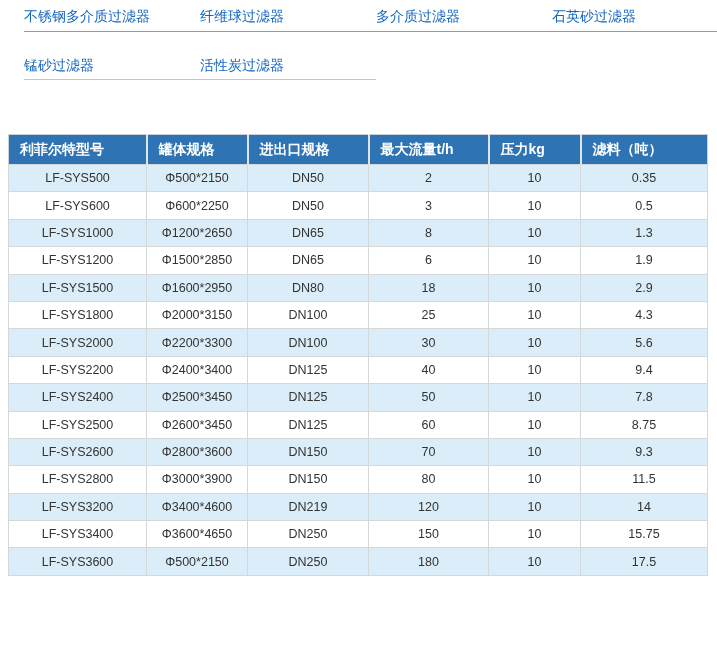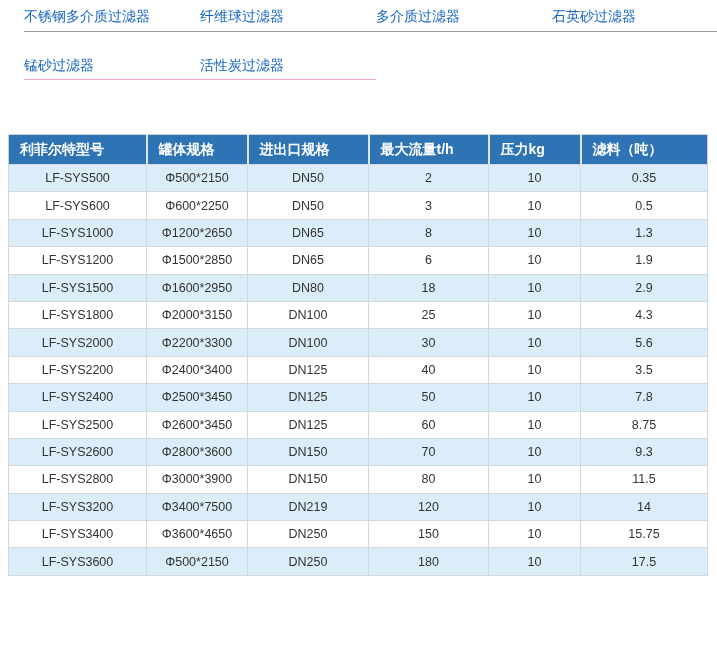--- a/index.html
+++ b/index.html
@@ -170,21 +170,21 @@
         <td>30</td>
         <td>10</td>
         <td>5.6</td>
       </tr>
       <tr>
         <td>LF-SYS2200</td>
         <td>Φ2400*3400</td>
         <td>DN125</td>
         <td>40</td>
         <td>10</td>
-        <td>3.5</td>
+        <td>9.4</td>
       </tr>
       <tr>
         <td>LF-SYS2400</td>
         <td>Φ2500*3450</td>
         <td>DN125</td>
         <td>50</td>
         <td>10</td>
         <td>7.8</td>
       </tr>
       <tr>
@@ -206,21 +206,21 @@
       <tr>
         <td>LF-SYS2800</td>
         <td>Φ3000*3900</td>
         <td>DN150</td>
         <td>80</td>
         <td>10</td>
         <td>11.5</td>
       </tr>
       <tr>
         <td>LF-SYS3200</td>
-        <td>Φ3400*7500</td>
+        <td>Φ3400*4600</td>
         <td>DN219</td>
         <td>120</td>
         <td>10</td>
         <td>14</td>
       </tr>
       <tr>
         <td>LF-SYS3400</td>
         <td>Φ3600*4650</td>
         <td>DN250</td>
         <td>150</td>

